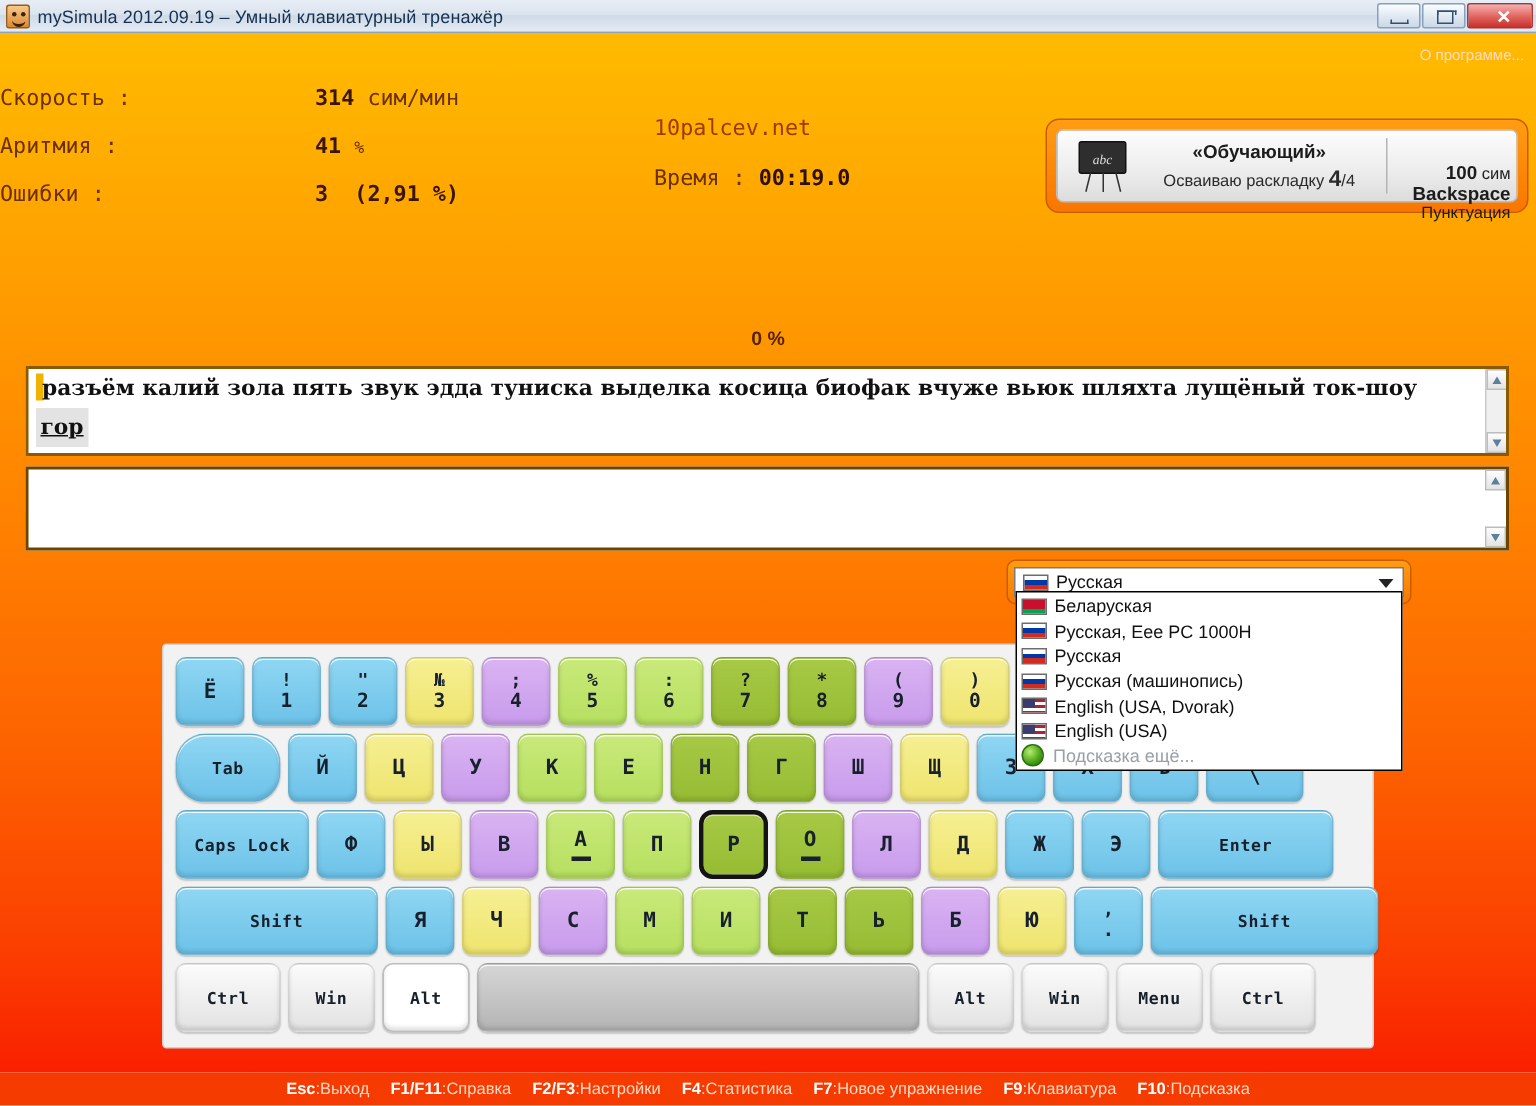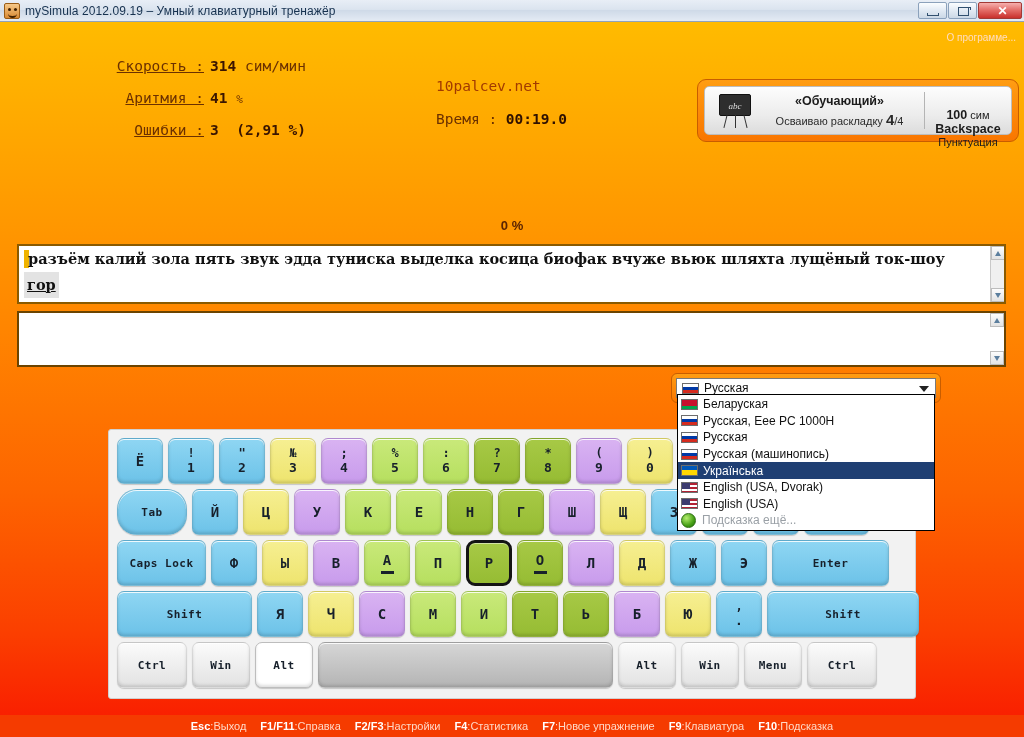--- a/index.html
+++ b/index.html
@@ -64,21 +64,21 @@
   .about-link{
     position:absolute; right:8px; top:10px; font-size:10px; color:#ffdcc0;
   }
 
   
   .stats{ position:absolute; left:0; top:28px; width:640px; }
   .stat-row{
     font-family:"DejaVu Sans Mono","Liberation Mono",monospace;
     font-size:14.5px; color:#6b3000; height:32px; line-height:32px;
   }
-  .stat-label{ display:inline-block; width:210px; text-align:right; padding-right:6px;text-decoration:underline;}
+  .stat-label{ display:inline-block; width:210px; text-align:left; padding-right:6px;}
   .stat-val{ font-weight:bold; color:#3a1500; }
   .stat-unit{ color:#6b3000; }
   .small-pct{ font-size:11px; }
 
   .site{
     position:absolute; left:436px; top:56px;
     font-family:"DejaVu Sans Mono","Liberation Mono",monospace;
     font-size:14.5px; color:#a23a00;
   }
   .timer{
@@ -114,21 +114,21 @@
     content:""; position:absolute; top:22px; width:1px; height:13px; background:#333;
   }
   .ip-legs:before{ left:10px; transform:rotate(14deg); }
   .ip-legs:after{ left:30px; transform:rotate(-14deg); }
   .ip-legs i{ position:absolute; left:20px; top:22px; width:1px; height:13px; background:#333; }
   .ip-mid{ flex:1 1 auto; text-align:center; padding:0 6px; }
   .ip-title{ font-size:12.5px; font-weight:bold; color:#1c1c1c; margin-bottom:3px; }
   .ip-sub{ font-size:11px; color:#2a2a2a; }
   .ip-big{ font-size:15px; font-weight:bold; }
   .ip-div{ width:1px; align-self:stretch; margin:5px 0; background:#b4b4b4; }
-  .ip-right{ width:86px; text-align:center; padding:0 4px;margin-top:35px; }
+  .ip-right{ width:86px; text-align:right; padding:0 4px;margin-top:35px; }
   .ip-r1{ font-size:11px; color:#1c1c1c; }
   .ip-r1 b{ font-size:12.5px; }
   .ip-r2{ font-size:12.5px; font-weight:bold; color:#1c1c1c; }
   .ip-r3{ font-size:11px; color:#1c1c1c; }
 
   
   .progress-text{
     position:absolute; left:0; right:0; top:196px; text-align:center;
     font-size:13px; font-weight:bold; color:#5a2300;
   }
@@ -583,24 +583,20 @@
           <span>Русская, Eee PC 1000H</span>
         </div>
         <div class="dd-item">
           <span class="flag flag-ru"></span>
           <span>Русская</span>
         </div>
         <div class="dd-item">
           <span class="flag flag-ru"></span>
           <span>Русская (машинопись)</span>
         </div>
-        <div class="dd-item sel">
-          <span class="flag flag-ua"></span>
-          <span>Українська</span>
-        </div>
         <div class="dd-item">
           <span class="flag flag-us"></span>
           <span>English (USA, Dvorak)</span>
         </div>
         <div class="dd-item">
           <span class="flag flag-us"></span>
           <span>English (USA)</span>
         </div>
         <div class="dd-item dim">
           <span class="globe"></span>

